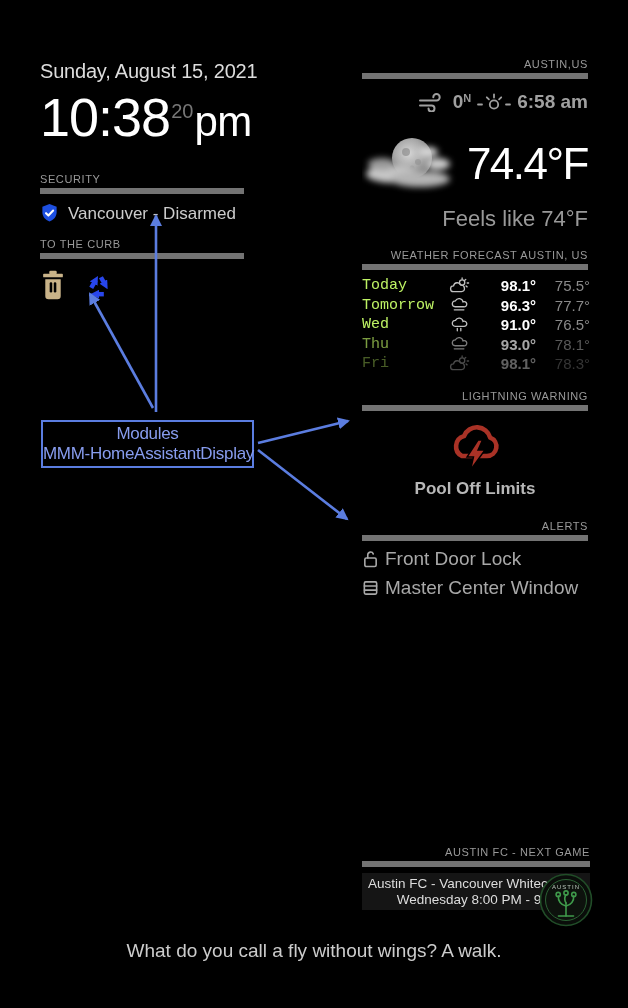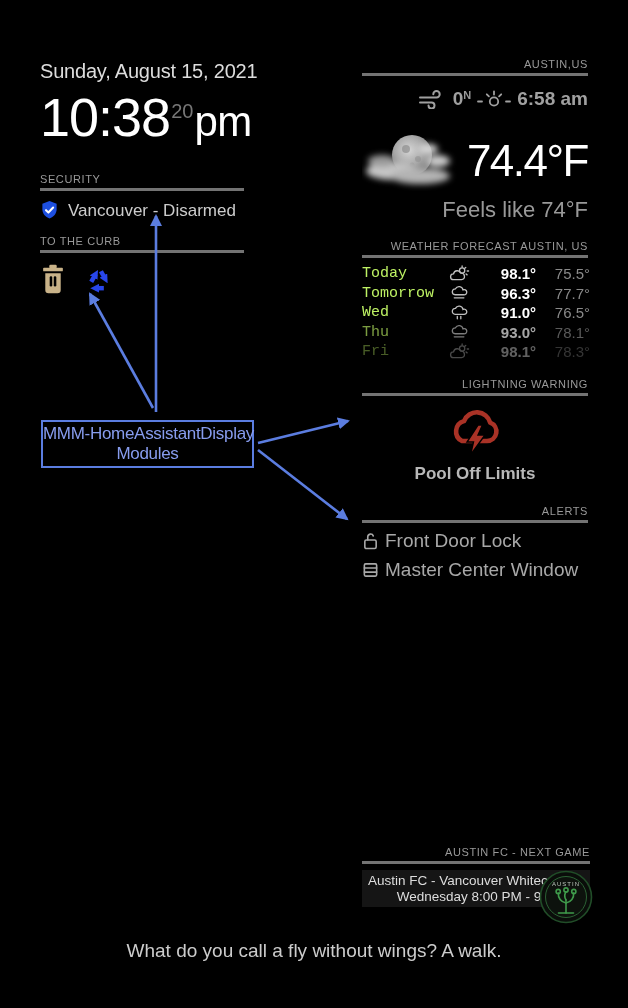--- a/index.html
+++ b/index.html
@@ -1,21 +1,21 @@
 <!DOCTYPE html>
 <html><head>
 <meta charset="utf-8">
 <style>
   html,body{margin:0;padding:0;background:#000;}
   body{width:628px;height:1008px;position:relative;overflow:hidden;
        font-family:"Liberation Sans",sans-serif;color:#ccc;-webkit-font-smoothing:antialiased;}
   .screen{position:absolute;inset:0;background:#000;}
 
   
-  .module-header{font-size:11px;color:#999;letter-spacing:.6px;border-bottom:3px solid #737373;
+  .module-header{font-size:11px;color:#999;letter-spacing:.6px;border-bottom:6px solid #737373;
                  padding-bottom:3px;text-transform:uppercase;}
   .module-header.right{text-align:right;}
 
   
   .left-col{position:absolute;left:40px;top:60px;width:204px;}
   .date{font-size:20px;color:#ddd;letter-spacing:-.2px;margin-bottom:2px;white-space:nowrap;}
   .time-row{color:#fff;white-space:nowrap;line-height:52px;}
   .time-main{font-size:54px;letter-spacing:-1px;}
   .time-sec{font-size:20px;color:#777;vertical-align:18px;padding:0 1px;}
   .time-period{font-size:42px;letter-spacing:-.5px;}
@@ -25,21 +25,21 @@
   .curb-icons{margin-top:10px;display:flex;align-items:center;gap:17px;}
 
   
   .right-col{position:absolute;left:362px;top:58px;width:226px;}
   .current-line{margin-top:12px;display:flex;justify-content:flex-end;align-items:center;gap:5px;
                 color:#a0a0a0;font-size:19px;white-space:nowrap;font-weight:bold;}
   .wind-sup{font-size:11px;vertical-align:6px;color:#999;}
   .temp-row{display:flex;align-items:center;margin-top:20px;height:62px;}
   .moon-art{flex:none;}
   .big-temp{margin-left:auto;font-size:44px;color:#fff;letter-spacing:-1.5px;white-space:nowrap;}
-  .feels{ text-align:right;color:#999;font-size:22px;margin-top:5px;}
+  .feels{ text-align:right;color:#999;font-size:22px;margin-top:11px;}
   .forecast-module{margin-top:17px;}
   .forecast-table{margin-top:6px;display:grid;grid-template-columns:1fr 38px 58px 54px;
                   font-size:15px;line-height:19.5px;}
   .fc-day{color:#bef264;text-align:left;padding-right:6px;font-family:Liberation Mono, monospace;}
   .fc-ic{display:flex;align-items:center;justify-content:center;}
   .fc-max{color:#fff;font-weight:700;text-align:right;}
   .fc-min{color:#8a8a8a;text-align:right;}
   .fade1{opacity:.65;} .fade2{opacity:.38;}
   .lightning-module{margin-top:16px;}
   .storm-wrap{text-align:center;margin-top:9px;}
@@ -296,22 +296,22 @@
             <path d="M19.5 43h15"></path>
           </g>
         </svg>
       </span>
     </div>
   </div>
 
   <div class="joke">What do you call a fly without wings? A walk.</div>
 
   <div class="annotation-box">
+    <div>Modules</div>
     <div>MMM-HomeAssistantDisplay</div>
-    <div>Modules</div>
   </div>
 
   <svg class="arrows" width="628" height="1008" viewBox="0 0 628 1008">
     <defs>
       <marker id="ah" markerUnits="userSpaceOnUse" markerWidth="14" markerHeight="12" refX="10" refY="6" orient="auto">
         <path d="M0 0L12 6L0 12z" fill="#5b7de0"></path>
       </marker>
     </defs>
     <g stroke="#5b7de0" stroke-width="2.6" marker-end="url(#ah)">
       <line x1="156" y1="412" x2="156" y2="216"></line>

